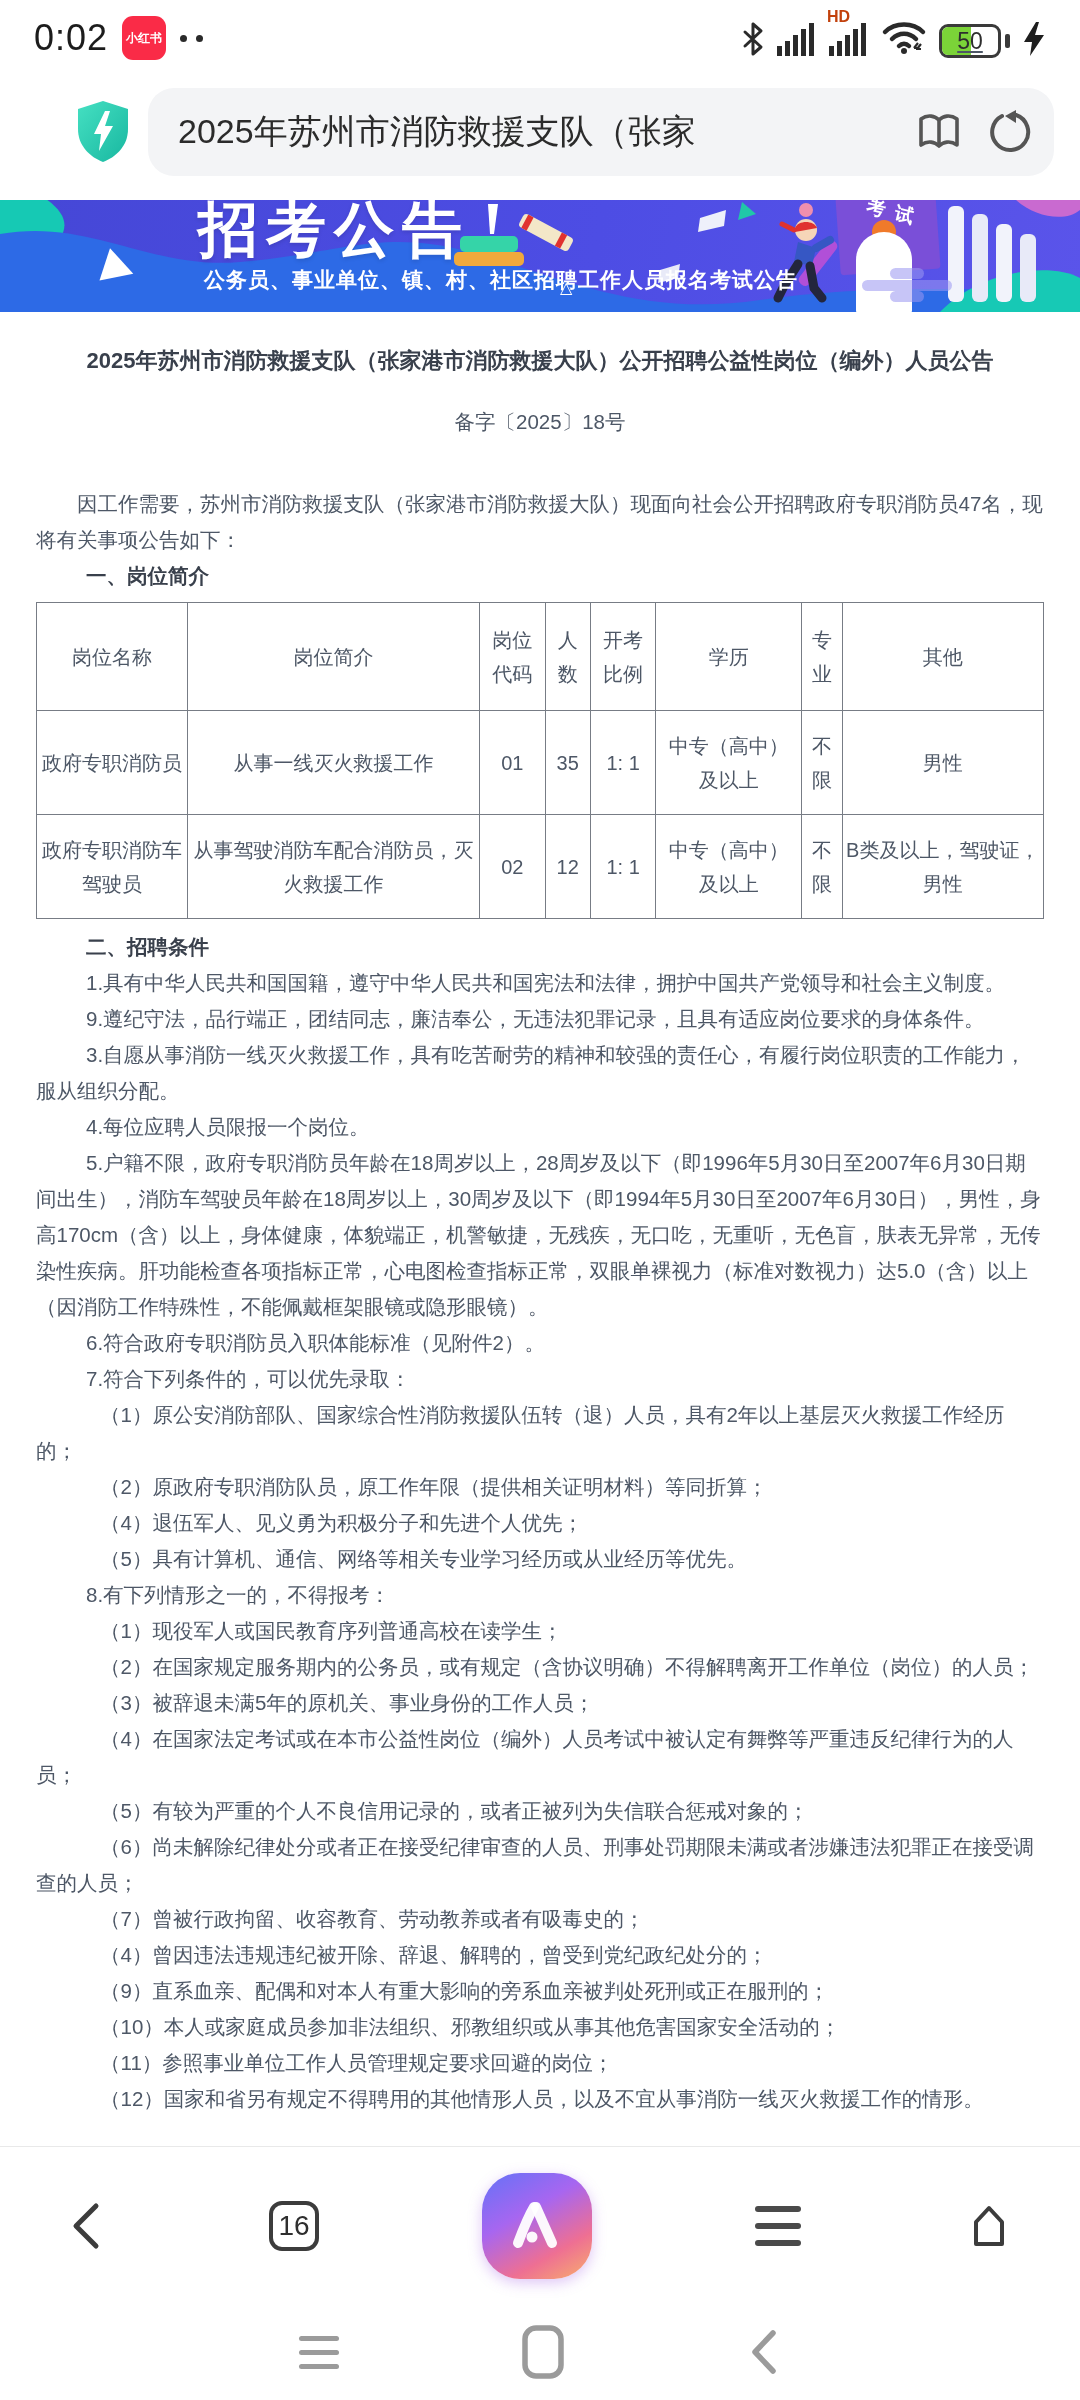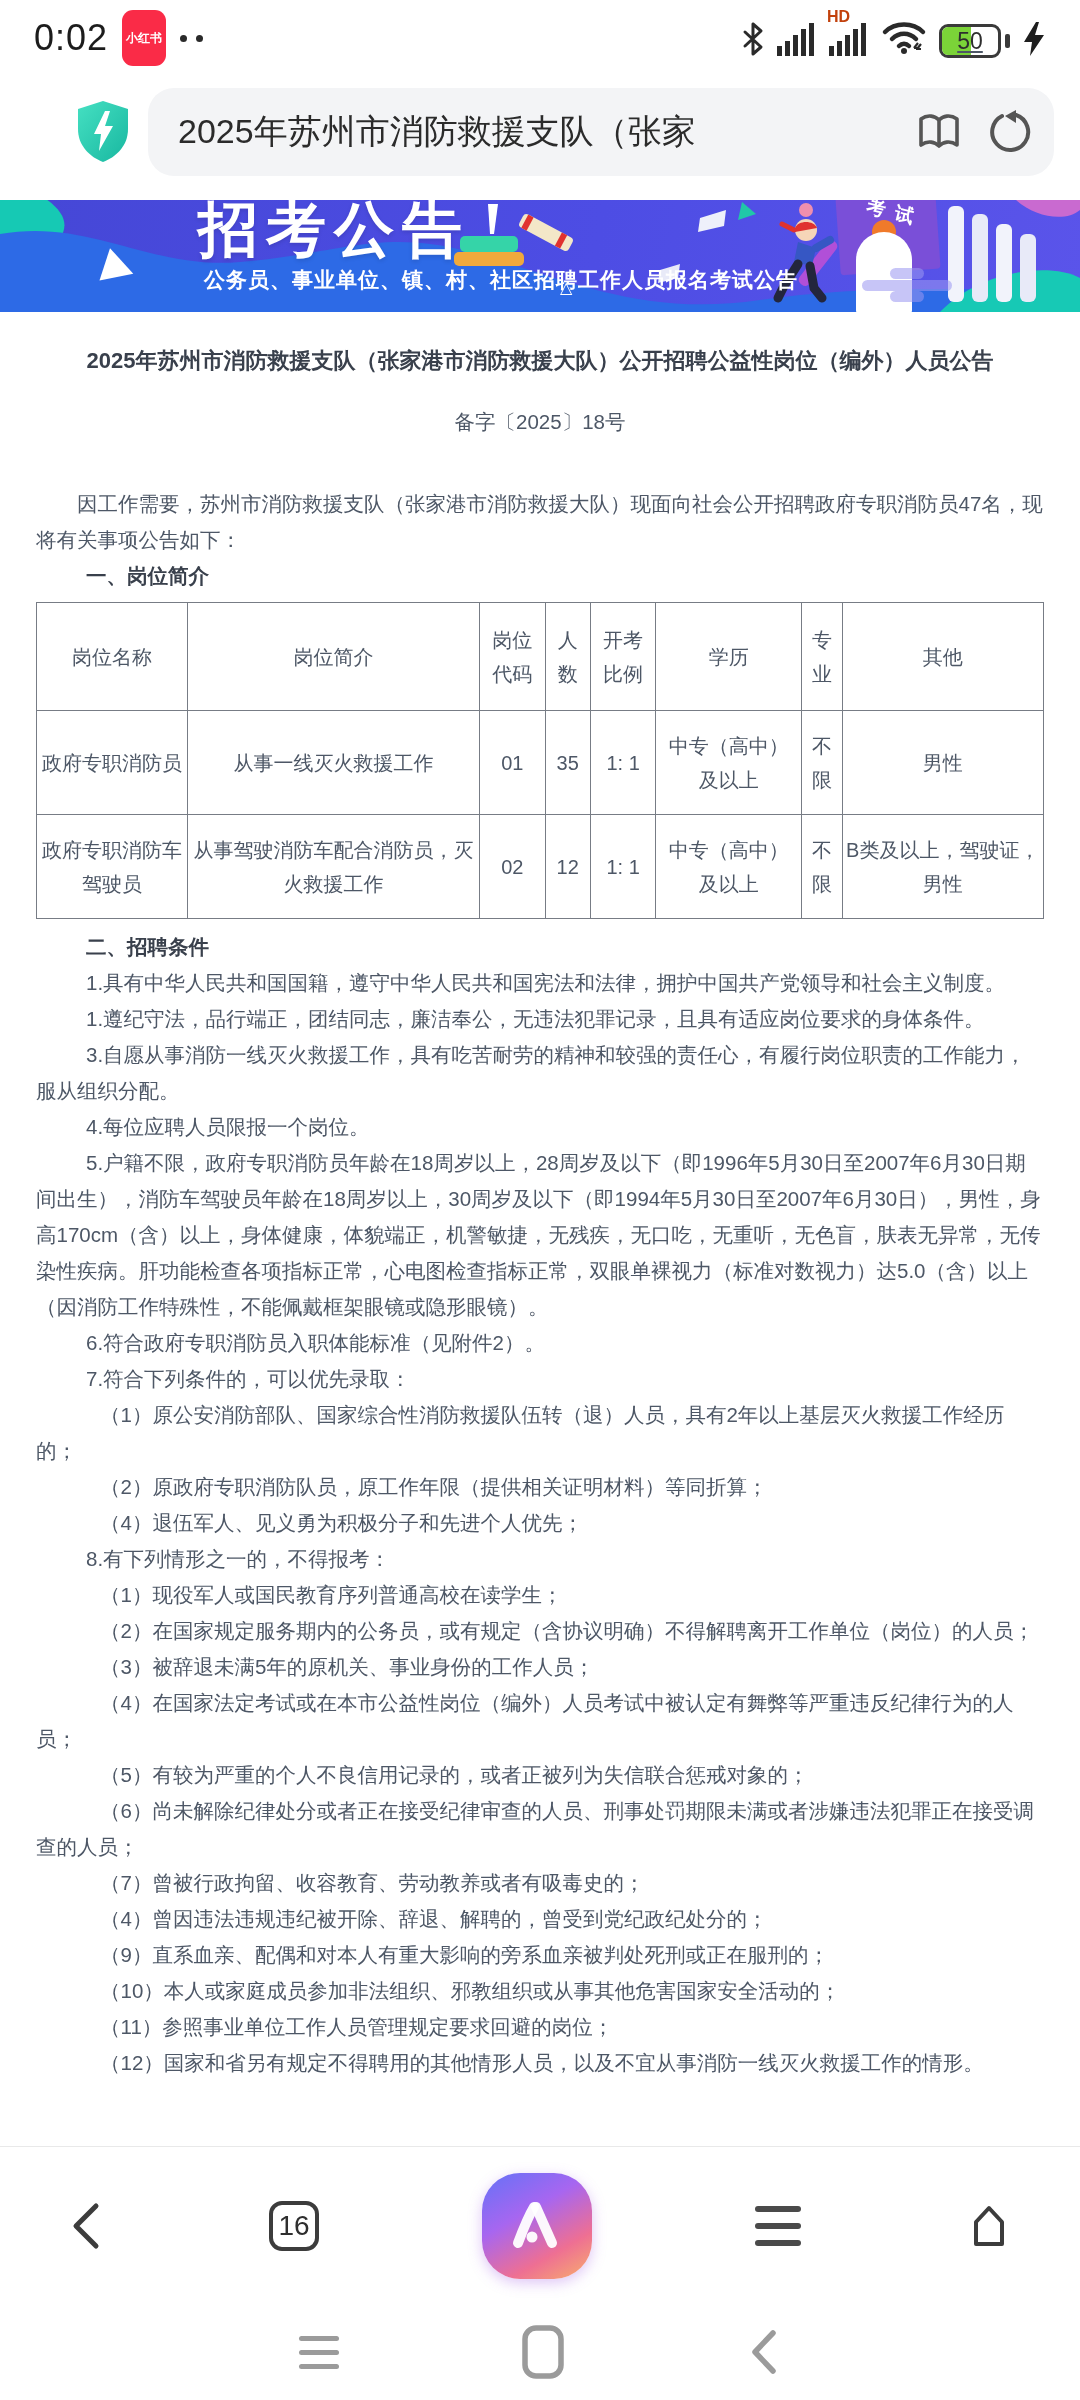--- a/index.html
+++ b/index.html
@@ -8,21 +8,21 @@
     font-family:"Liberation Sans","DejaVu Sans",sans-serif;
     background:#ffffff; color:#4d5766;
     display:flex; flex-direction:column; overflow:hidden;
   }
   svg { display:block; }
 
   
   .status-bar { height:70px; padding:6px 34px 0 34px; display:flex; align-items:center; justify-content:space-between; }
   .sb-left { display:flex; align-items:center; gap:14px; }
   .sb-time { font-size:36px; color:#1c1c1c; letter-spacing:1px; }
-  .sb-badge { width:44px; height:56px; background:#fa2b47; border-radius:11px; color:#fff; font-size:12px; font-weight:bold; display:flex; align-items:center; justify-content:center; letter-spacing:0; }
+  .sb-badge { width:44px; height:44px; background:#fa2b47; border-radius:11px; color:#fff; font-size:12px; font-weight:bold; display:flex; align-items:center; justify-content:center; letter-spacing:0; }
   .sb-dots { display:flex; gap:9px; }
   .sb-dots i { width:7px; height:7px; border-radius:50%; background:#2a2a2a; }
   .sb-right { display:flex; align-items:flex-end; gap:12px; }
   .batt-wrap { display:flex; align-items:center; gap:4px; }
   .batt { position:relative; width:62px; height:34px; border:3px solid #3a3a3a; border-radius:9px; background:#fff; overflow:hidden; display:flex; align-items:center; justify-content:center;text-decoration:underline; }
   .batt-fill { position:absolute; left:0; top:0; bottom:0; width:52%; background:#7bd338; }
   .batt-num { position:relative; font-size:23px; color:#2e2e2e; }
   .batt-nub { width:5px; height:14px; background:#3a3a3a; border-radius:2px; }
 
   
@@ -263,29 +263,30 @@
         <td>1: 1</td>
         <td>中专（高中）及以上</td>
         <td>不限</td>
         <td>B类及以上，驾驶证，男性</td>
       </tr>
     </tbody>
   </table>
 
   <p class="h2">二、招聘条件</p>
   <p class="item">1.具有中华人民共和国国籍，遵守中华人民共和国宪法和法律，拥护中国共产党领导和社会主义制度。</p>
-  <p class="item">1.遵纪守法，品行端正，团结同志，廉洁奉公，无违法犯罪记录，且具有适应岗位要求的身体条件。</p>
+  <p class="item">9.遵纪守法，品行端正，团结同志，廉洁奉公，无违法犯罪记录，且具有适应岗位要求的身体条件。</p>
   <p class="item">3.自愿从事消防一线灭火救援工作，具有吃苦耐劳的精神和较强的责任心，有履行岗位职责的工作能力，服从组织分配。</p>
   <p class="item">4.每位应聘人员限报一个岗位。</p>
   <p class="item">5.户籍不限，政府专职消防员年龄在18周岁以上，28周岁及以下（即1996年5月30日至2007年6月30日期间出生），消防车驾驶员年龄在18周岁以上，30周岁及以下（即1994年5月30日至2007年6月30日），男性，身高170cm（含）以上，身体健康，体貌端正，机警敏捷，无残疾，无口吃，无重听，无色盲，肤表无异常，无传染性疾病。肝功能检查各项指标正常，心电图检查指标正常，双眼单裸视力（标准对数视力）达5.0（含）以上（因消防工作特殊性，不能佩戴框架眼镜或隐形眼镜）。</p>
   <p class="item">6.符合政府专职消防员入职体能标准（见附件2）。</p>
   <p class="item">7.符合下列条件的，可以优先录取：</p>
   <p class="subitem">（1）原公安消防部队、国家综合性消防救援队伍转（退）人员，具有2年以上基层灭火救援工作经历的；</p>
   <p class="subitem">（2）原政府专职消防队员，原工作年限（提供相关证明材料）等同折算；</p>
   <p class="subitem">（4）退伍军人、见义勇为积极分子和先进个人优先；</p>
+  <p class="subitem">（5）具有计算机、通信、网络等相关专业学习经历或从业经历等优先。</p>
   <p class="item">8.有下列情形之一的，不得报考：</p>
   <p class="subitem">（1）现役军人或国民教育序列普通高校在读学生；</p>
   <p class="subitem">（2）在国家规定服务期内的公务员，或有规定（含协议明确）不得解聘离开工作单位（岗位）的人员；</p>
   <p class="subitem">（3）被辞退未满5年的原机关、事业身份的工作人员；</p>
   <p class="subitem">（4）在国家法定考试或在本市公益性岗位（编外）人员考试中被认定有舞弊等严重违反纪律行为的人员；</p>
   <p class="subitem">（5）有较为严重的个人不良信用记录的，或者正被列为失信联合惩戒对象的；</p>
   <p class="subitem">（6）尚未解除纪律处分或者正在接受纪律审查的人员、刑事处罚期限未满或者涉嫌违法犯罪正在接受调查的人员；</p>
   <p class="subitem">（7）曾被行政拘留、收容教育、劳动教养或者有吸毒史的；</p>
   <p class="subitem">（4）曾因违法违规违纪被开除、辞退、解聘的，曾受到党纪政纪处分的；</p>
   <p class="subitem">（9）直系血亲、配偶和对本人有重大影响的旁系血亲被判处死刑或正在服刑的；</p>

